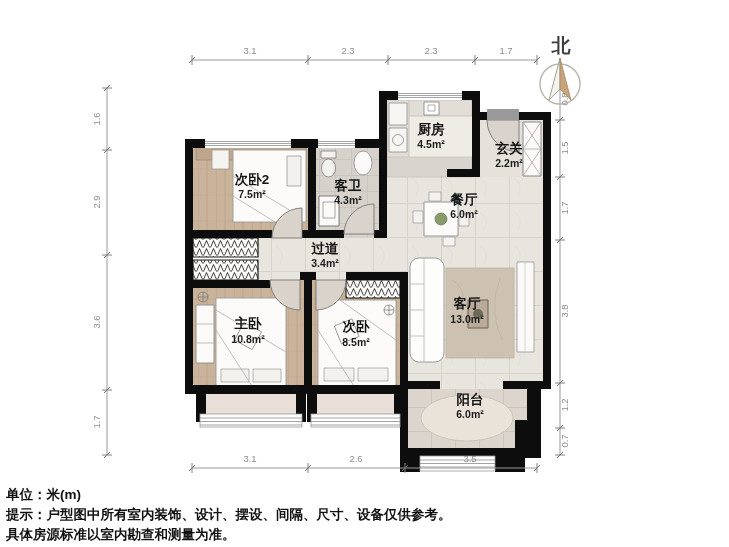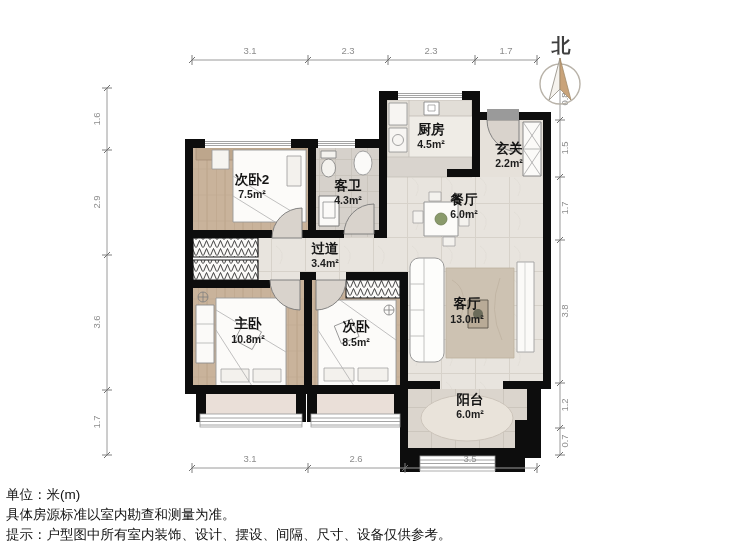--- a/index.html
+++ b/index.html
@@ -1,21 +1,21 @@
 <!DOCTYPE html>
 <html><head>
 <meta charset="utf-8">
 <style>
   html,body{margin:0;padding:0;background:#ffffff;}
   body{width:729px;height:547px;position:relative;overflow:hidden;
        font-family:"Liberation Sans", sans-serif;}
   .stage{position:absolute;left:0;top:0;width:729px;height:547px;}
   svg{position:absolute;left:0;top:0;}
   .footer{position:absolute;left:6px;top:485px;color:#111;
-          font-size:13.5px;font-weight:normal;line-height:20px;white-space:nowrap;}
+          font-size:13.5px;font-weight:bold;line-height:20px;white-space:nowrap;}
   .footer div{height:20px;}
   text{font-family:"Liberation Sans", sans-serif;}
   .room-name{font-size:13.5px;font-weight:bold;fill:#141414;}
   .room-area{font-size:10.5px;font-weight:600;fill:#1d1d1d;}
   .dim-label{font-size:9.5px;fill:#8d8d8d;}
   .north-label{font-size:19px;font-weight:bold;fill:#3f3f3f;}
 </style>
 </head>
 <body>
 
@@ -289,16 +289,16 @@
   <g>
     <text class="north-label" x="561" y="52" text-anchor="middle">北</text>
     <circle cx="560" cy="84" r="20" fill="none" stroke="#b8b2a8" stroke-width="1.4"></circle>
     <polygon points="560,58 549,100 560,89" fill="#f6f3ee" stroke="#9a958c" stroke-width="0.9"></polygon>
     <polygon points="560,58 571,100 560,89" fill="#c9a37a" stroke="#9a8261" stroke-width="0.7"></polygon>
   </g>
 </svg>
 
 <div class="footer">
   <div>单位：米(m)</div>
+  <div>提示：户型图中所有室内装饰、设计、摆设、间隔、尺寸、设备仅供参考。</div>
   <div>具体房源标准以室内勘查和测量为准。</div>
-  <div>提示：户型图中所有室内装饰、设计、摆设、间隔、尺寸、设备仅供参考。</div>
 </div>
 </div>
 
 </body></html>

